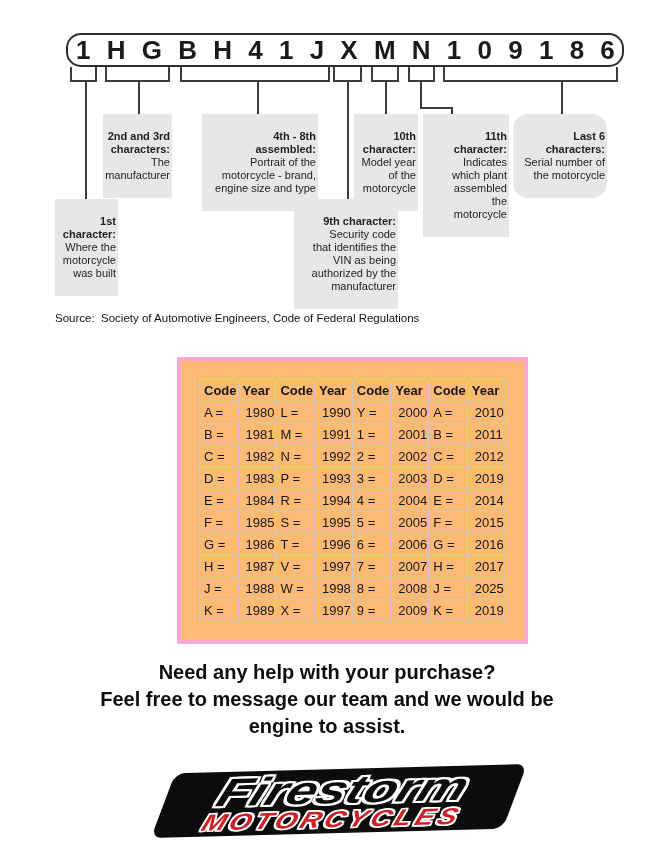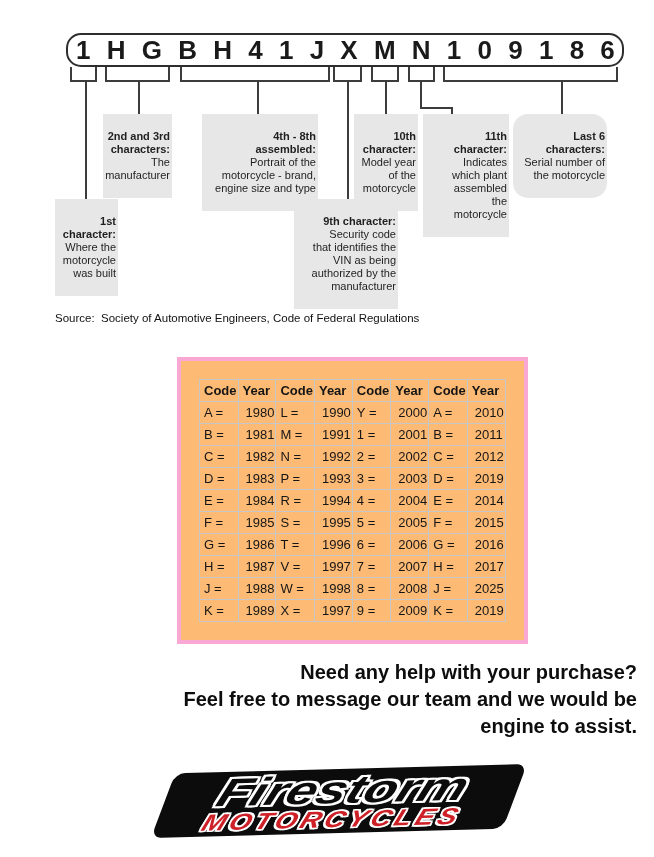--- a/index.html
+++ b/index.html
@@ -84,21 +84,21 @@
     width:36px;height:22px;box-sizing:border-box;
     font-size:13px;text-align:left;vertical-align:middle;
     padding:1px 1px 1px 4px;color:#151515;white-space:nowrap;
   }
   .year-table th{font-weight:bold;}
   .year-table td.year-cell{padding-left:7px;}
 
   
   .help-text{
     position:absolute;left:17px;top:659px;width:620px;
-    text-align:right;font-size:20px;font-weight:bold;
+    text-align:center;font-size:20px;font-weight:bold;
     line-height:27px;color:#0d0d0d;
   }
 
   
   .logo{
     position:absolute;left:163px;top:769px;width:352px;height:64px;
     transform:rotate(-1.5deg);
   }
   .logo-band{
     position:absolute;left:0;top:0;width:100%;height:100%;

